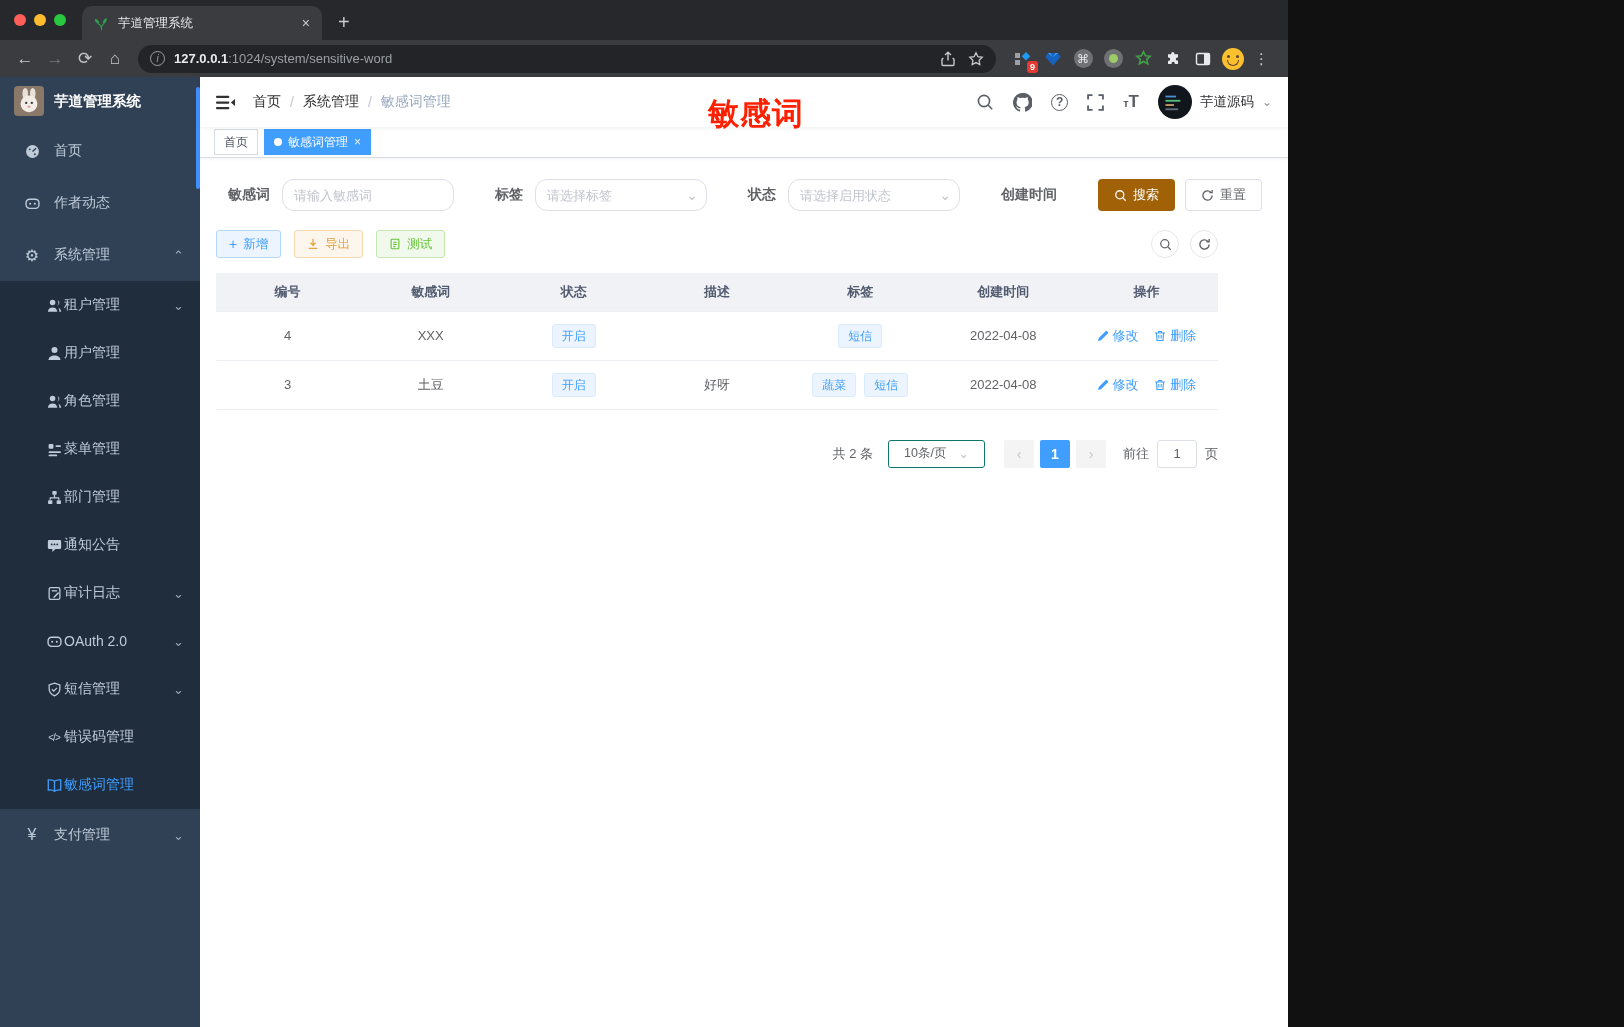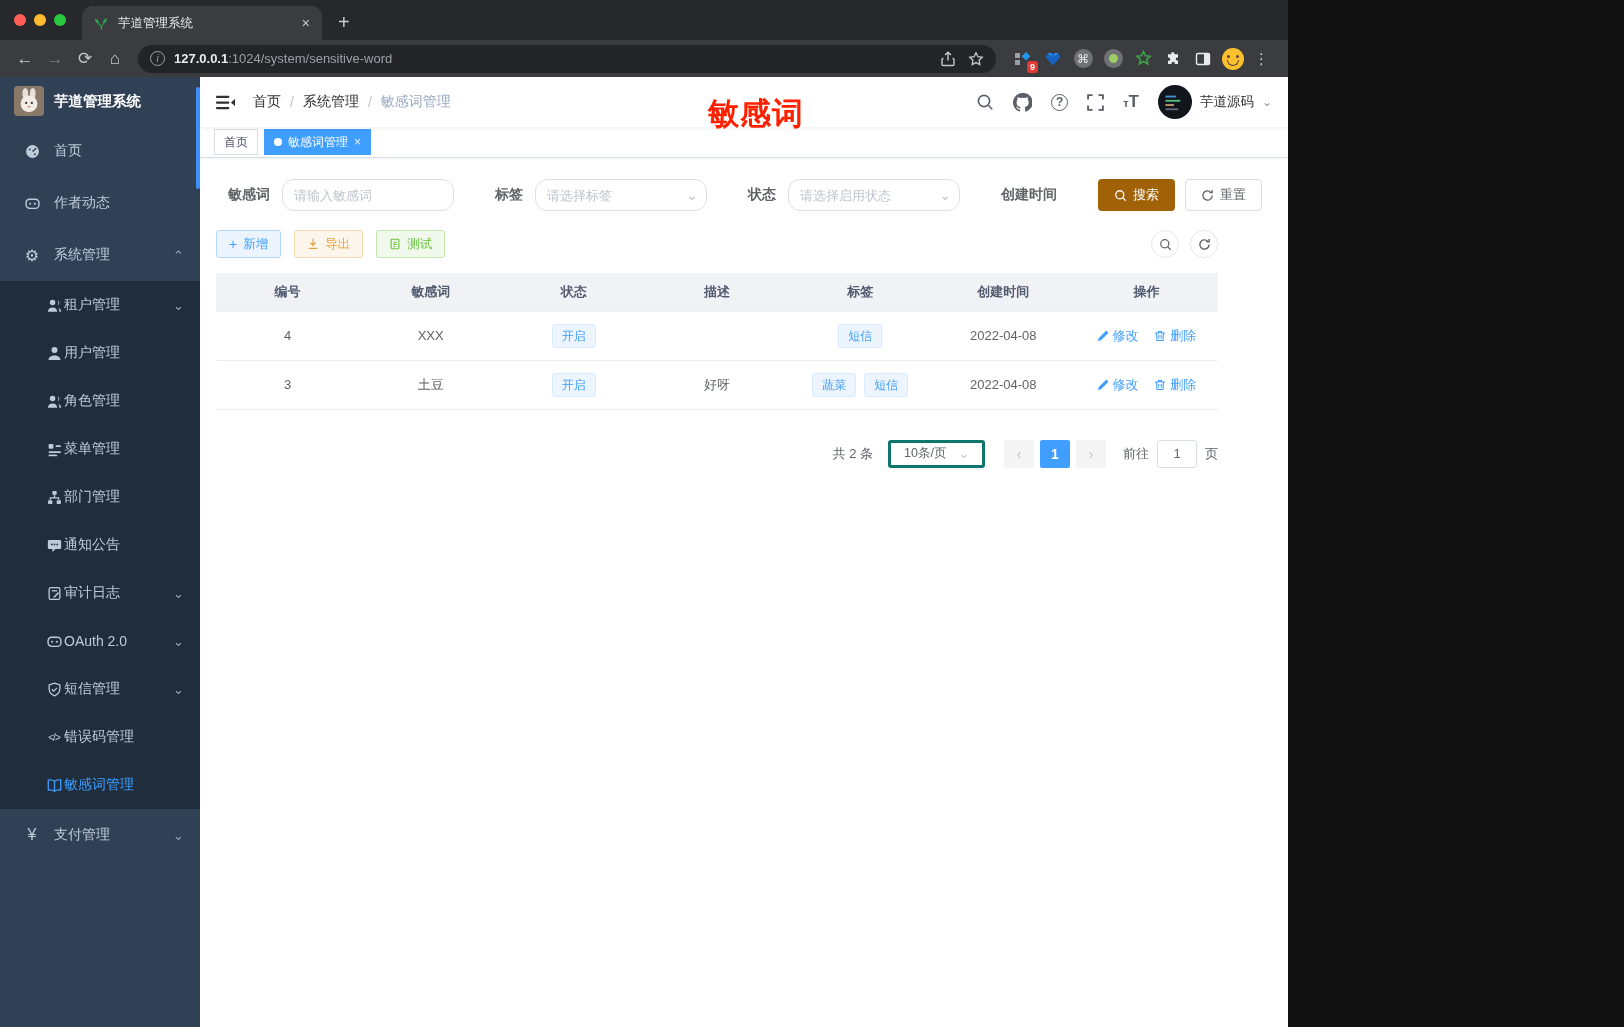--- a/index.html
+++ b/index.html
@@ -96,21 +96,21 @@
   .grid th{height:38px;background:#f0f2f5;color:#515a6e;font-weight:600;text-align:center;font-size:13px;}
   .grid td{height:49px;text-align:center;border-bottom:1px solid #ebeef5;}
   .grid tr:first-child td{border-top:1px solid #ebeef5;}
   .pill{display:inline-block;padding:3px 9px;font-size:12px;line-height:16px;border-radius:3px;background:#ecf5ff;border:1px solid #d9ecff;color:#409eff;}
   .pill + .pill{margin-left:8px;}
   .oplink{color:#409eff;display:inline-flex;align-items:center;gap:4px;font-size:13px;}
   .oplink + .oplink{margin-left:12px;}
 
   .pager{margin-top:30px;display:flex;align-items:center;justify-content:flex-end;font-size:13px;color:#606266;}
   .pg-total{margin-right:15px;}
-  .pg-size{width:97px;height:28px;border:3px solid #0f766e;border-radius:3px;display:flex;align-items:center;justify-content:center;gap:12px;color:#606266;margin-right:16px;font-size:12.5px;}
+  .pg-size{width:97px;height:28px;border:1px solid #0f766e;border-radius:3px;display:flex;align-items:center;justify-content:center;gap:12px;color:#606266;margin-right:16px;font-size:12.5px;}
   .pg-size .caret{color:#c0c4cc;}
   .pg-btn{min-width:30px;height:28px;background:#f4f4f5;border-radius:2px;display:flex;align-items:center;justify-content:center;color:#c0c4cc;margin:0 3px;font-size:14px;}
   .pg-btn.cur{background:#409eff;color:#fff;font-weight:600;}
   .pg-goto{display:flex;align-items:center;gap:8px;margin-left:14px;}
   .pg-input{width:40px;height:28px;border:1px solid #dcdfe6;border-radius:3px;text-align:center;font-size:13px;color:#606266;outline:none;}
   svg{display:block;}
 </style>
 </head>
 <body>
 

